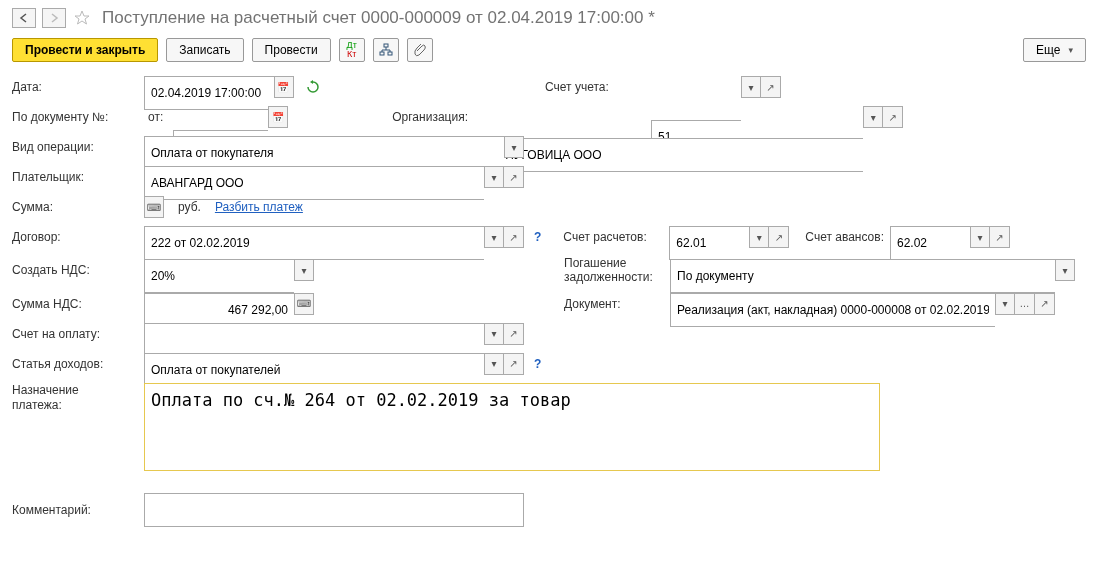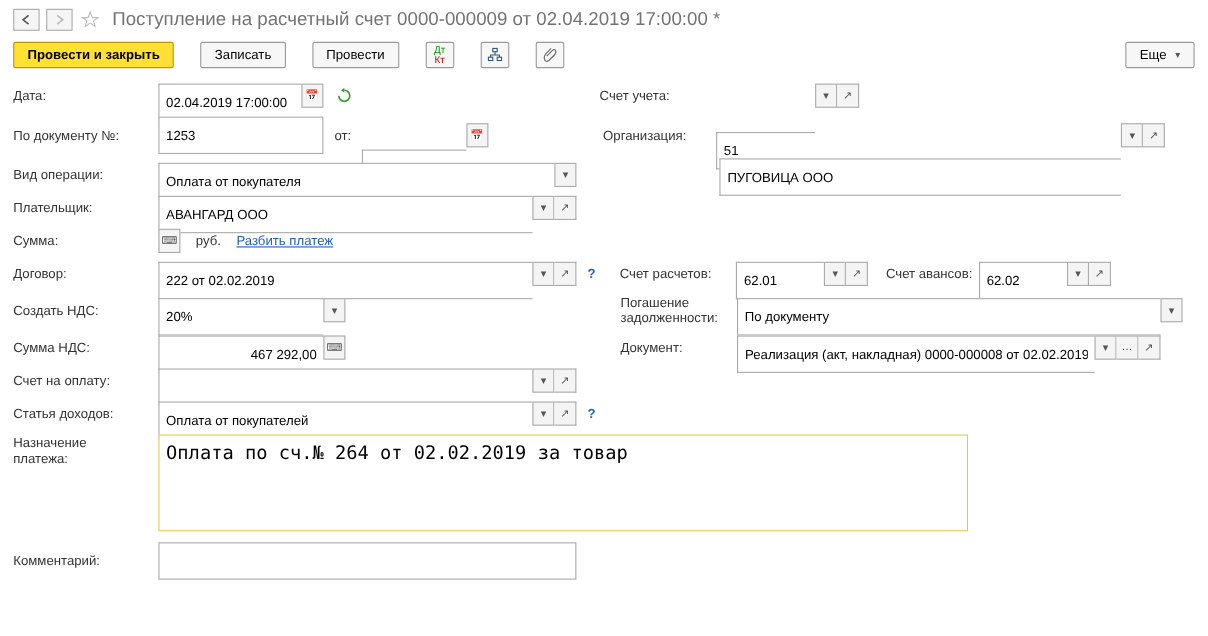--- a/index.html
+++ b/index.html
@@ -36,21 +36,21 @@
     color: #999;
   }
   .title {
     font-size: 17px;
     color: #737373;
     margin-left: 4px;
   }
   .toolbar {
     display: flex;
     align-items: center;
-    gap: 24px;
+    gap: 8px;
     margin-bottom: 14px;
   }
   .btn {
     border: 1px solid #999;
     background: #f7f7f7;
     padding: 4px 12px;
     font-size: 12px;
     cursor: pointer;
     border-radius: 2px;
     display: inline-flex;
@@ -206,21 +206,20 @@
   <span class="label label-right">Счет учета:</span>
   <div class="input-group">
     <input class="input" style="width: 90px; margin-top: 44px;" value="51">
     <span class="ibtn">▾</span>
     <span class="ibtn">↗</span>
   </div>
 </div>
 
 <div class="form-row">
   <span class="label label-left">По документу №:</span>
-  <input class="input" style="width: 150px;" value="1253">
   <span class="label" style="margin:0 4px">от:</span>
   <div class="input-group">
     <input class="input" style="width: 95px; margin-top: 24px;" value="02.04.2019">
     <span class="ibtn">📅</span>
   </div>
   <div style="width:92px"></div>
   <span class="label label-right">Организация:</span>
   <div class="input-group">
     <input class="input" style="width: 365px; margin-top: 32px;" value="ПУГОВИЦА ООО">
     <span class="ibtn">▾</span>
@@ -324,16 +323,16 @@
     <span class="ibtn">↗</span>
   </div>
   <span class="help">?</span>
 </div>
 
 <div class="form-row" style="align-items:flex-start">
   <span class="label label-left" style="line-height:1.3">Назначение<br>платежа:</span>
   <textarea class="textarea" style="width: 736px;">Оплата по сч.№ 264 от 02.02.2019 за товар</textarea>
 </div>
 
-<div class="form-row" style="margin-top:10px">
+<div class="form-row" style="margin-top:22px">
   <span class="label label-left">Комментарий:</span>
   <input class="input" style="width: 380px;">
 </div>
 
 </body></html>

